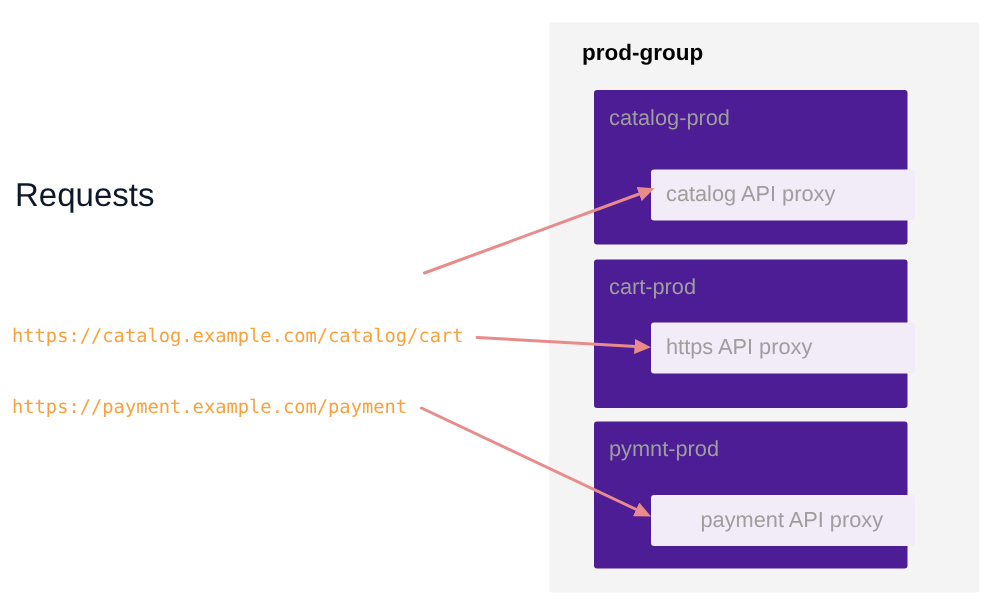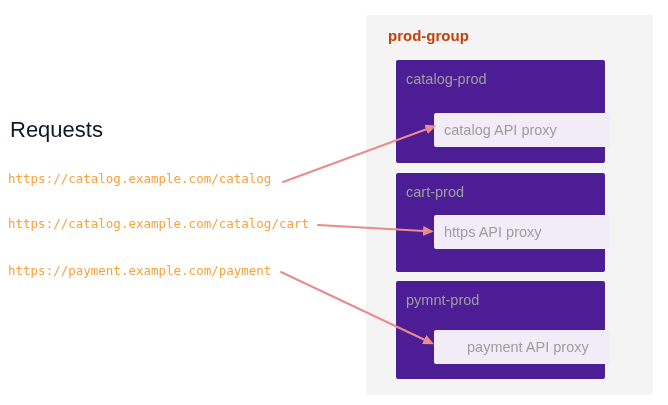--- a/index.html
+++ b/index.html
@@ -39,21 +39,21 @@
     height: 380px;
     background: #f4f4f4;
     border-radius: 2px;
   }
   .panel-title {
     position: absolute;
     left: 22px;
     top: 12px;
     font-size: 15px;
     font-weight: bold;
-    color: #c2410c;
+    color: #000000;
   }
   .env {
     position: absolute;
     left: 30px;
     width: 209px;
     background: #4c1d95;
     border-radius: 2px;
   }
   .env-1 { top: 45px;  height: 103px; }
   .env-2 { top: 158px; height: 99px; }
@@ -97,21 +97,20 @@
     fill: none;
   }
 </style>
 </head>
 <body>
 
 <div class="canvas">
 
   <div class="requests-heading">Requests</div>
 
-  <div class="url url-1">https://catalog.example.com/catalog</div>
   <div class="url url-2">https://catalog.example.com/catalog/cart</div>
   <div class="url url-3">https://payment.example.com/payment</div>
 
   <div class="panel">
     <div class="panel-title">prod-group</div>
 
     <div class="env env-1">
       <div class="env-label">catalog-prod</div>
     </div>
     <div class="env env-2">

